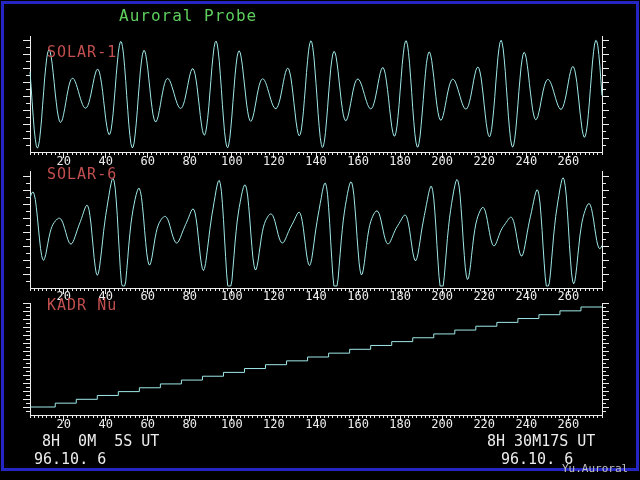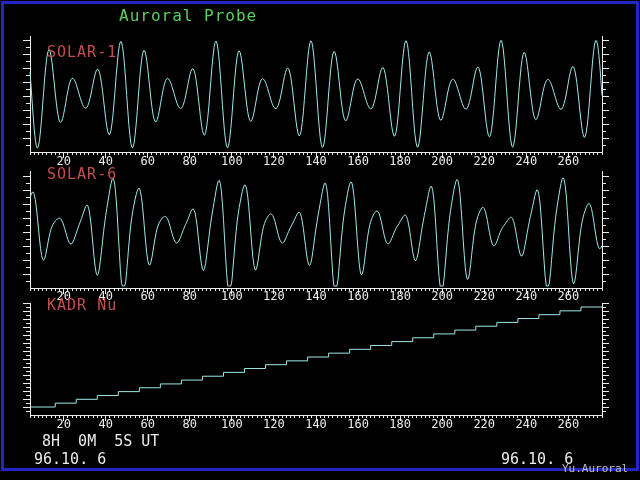--- a/index.html
+++ b/index.html
@@ -666,15 +666,16 @@
       <line x1="602" y1="15" x2="609" y2="15" stroke="#ececec" stroke-width="1" shape-rendering="crispEdges"></line>
       <line x1="26" y1="11" x2="30" y2="11" stroke="#ececec" stroke-width="1" shape-rendering="crispEdges"></line>
       <line x1="602" y1="11" x2="606" y2="11" stroke="#ececec" stroke-width="1" shape-rendering="crispEdges"></line>
       <line x1="23" y1="7" x2="30" y2="7" stroke="#ececec" stroke-width="1" shape-rendering="crispEdges"></line>
       <line x1="602" y1="7" x2="609" y2="7" stroke="#ececec" stroke-width="1" shape-rendering="crispEdges"></line>
       <polyline points="30,111 55.23529411764706,111 55.23529411764706,107.15384615384616 76.26470588235294,107.15384615384616 76.26470588235294,103.3076923076923 97.29411764705883,103.3076923076923 97.29411764705883,99.46153846153847 118.32352941176471,99.46153846153847 118.32352941176471,95.61538461538461 139.3529411764706,95.61538461538461 139.3529411764706,91.76923076923077 160.38235294117646,91.76923076923077 160.38235294117646,87.92307692307692 181.41176470588235,87.92307692307692 181.41176470588235,84.07692307692308 202.44117647058823,84.07692307692308 202.44117647058823,80.23076923076923 223.47058823529412,80.23076923076923 223.47058823529412,76.38461538461539 244.5,76.38461538461539 244.5,72.53846153846153 265.52941176470586,72.53846153846153 265.52941176470586,68.6923076923077 286.55882352941177,68.6923076923077 286.55882352941177,64.84615384615384 307.5882352941177,64.84615384615384 307.5882352941177,61 328.61764705882354,61 328.61764705882354,57.15384615384615 349.64705882352945,57.15384615384615 349.64705882352945,53.307692307692314 370.6764705882353,53.307692307692314 370.6764705882353,49.46153846153846 391.7058823529412,49.46153846153846 391.7058823529412,45.61538461538461 412.7352941176471,45.61538461538461 412.7352941176471,41.769230769230774 433.7647058823529,41.769230769230774 433.7647058823529,37.923076923076934 454.79411764705884,37.923076923076934 454.79411764705884,34.076923076923066 475.8235294117647,34.076923076923066 475.8235294117647,30.230769230769226 496.8529411764706,30.230769230769226 496.8529411764706,26.384615384615387 517.8823529411765,26.384615384615387 517.8823529411765,22.538461538461547 538.9117647058824,22.538461538461547 538.9117647058824,18.692307692307693 559.9411764705883,18.692307692307693 559.9411764705883,14.84615384615384 580.9705882352941,14.84615384615384 580.9705882352941,11 602,11" fill="none" stroke="#9fe8e8" stroke-width="1"></polyline>
     </svg>
 
   <span class="t ftime" id="start-time">8H  0M  5S UT</span>
   <span class="t ftime" id="start-date">96.10. 6</span>
+  <span class="t ftime" id="end-time">8H 30M17S UT</span>
   <span class="t ftime" id="end-date">96.10. 6</span>
   <span class="t" id="credit">Yu.Auroral</span>
 </div>
 
 </body></html>

